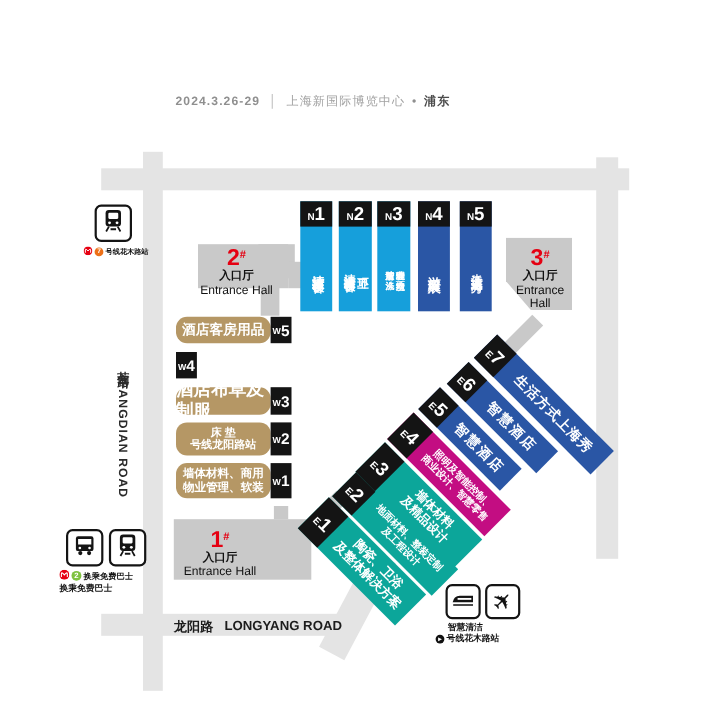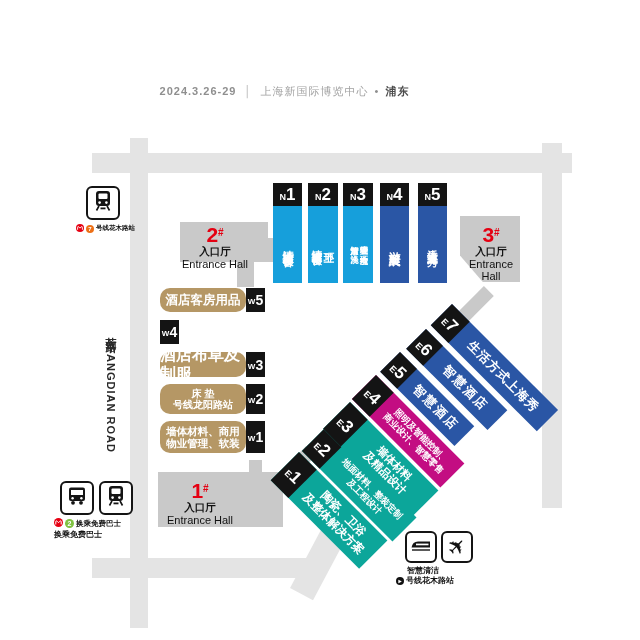--- a/index.html
+++ b/index.html
@@ -97,20 +97,24 @@
 
   <div class="road" style="left:130px;top:138px;width:18px;height:490px;"></div>
   <div class="vroad-label" style="left:103px;top:328px;">
     <span>芳甸路</span>
     <span class="en">FANGDIAN ROAD</span>
   </div>
 
   <div class="road" style="left:542px;top:143px;width:20px;height:365px;"></div>
 
   <div class="road" style="left:92px;top:558px;width:228px;height:20px;"></div>
+  <div class="road-label" style="left:158px;top:562px;">
+    <span>龙阳路</span>
+    <span>LONGYANG ROAD</span>
+  </div>
 
   <div class="diag-road" style="left:312px;top:500px;width:26px;height:100px;"></div>
 
   <div class="ent" style="left:180px;top:222px;width:82px;height:40px;"></div>
   <div class="ent" style="left:235px;top:222px;width:33px;height:31px;"></div>
   <div class="ent" style="left:262px;top:238px;width:33px;height:24px;"></div>
   <div class="ent" style="left:237px;top:260px;width:17px;height:27px;"></div>
   <div class="ent-label" style="left:180px;top:224px;width:70px;">
     <span class="ent-num">2</span><sup class="ent-hash">#</sup>
     <div class="ent-zh">入口厅</div>

